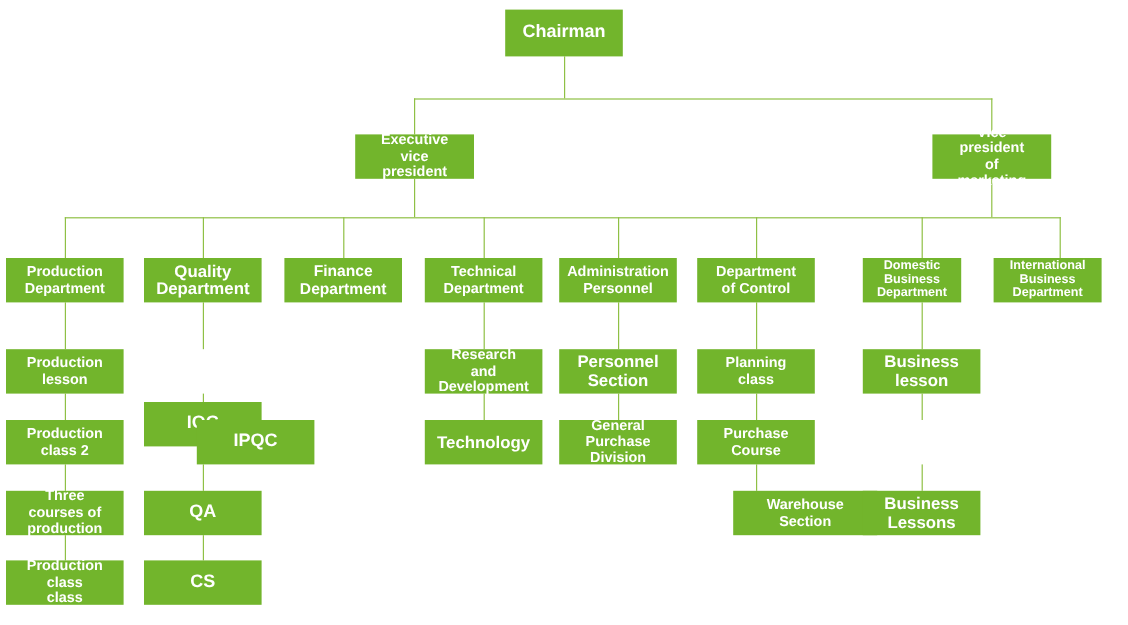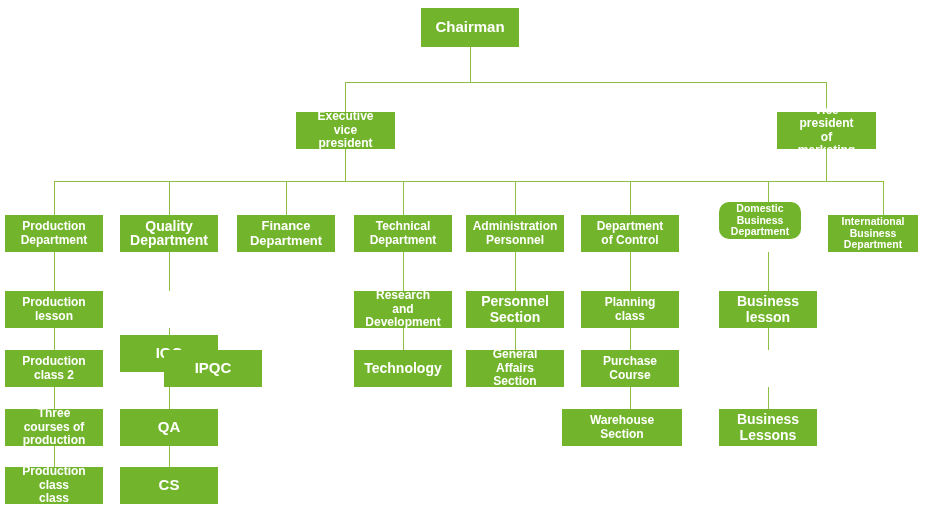--- a/index.html
+++ b/index.html
@@ -88,39 +88,39 @@
 
   <div class="node fs12" style="left:296px;top:112px;width:99px;height:37px;">Executive vice president</div>
   <div class="node fs12" style="left:777px;top:112px;width:99px;height:37px;">Vice president of marketing</div>
 
   <div class="node fs12" style="left:5px;top:215px;width:98px;height:37px;">Production Department</div>
   <div class="node fs14 tight" style="left:120px;top:215px;width:98px;height:37px;">Quality Department</div>
   <div class="node fs13" style="left:237px;top:215px;width:98px;height:37px;">Finance Department</div>
   <div class="node fs12" style="left:354px;top:215px;width:98px;height:37px;">Technical Department</div>
   <div class="node fs12" style="left:466px;top:215px;width:98px;height:37px;">Administration Personnel</div>
   <div class="node fs12" style="left:581px;top:215px;width:98px;height:37px;">Department of Control</div>
-  <div class="node fs10" style="left:719px;top:202px;width:82px;height:37px;border-radius:10px;">Domestic Business Department</div>
+  <div class="node fs10" style="left:719px;top:215px;width:82px;height:37px;">Domestic Business Department</div>
   <div class="node fs10" style="left:828px;top:215px;width:90px;height:37px;">International Business Department</div>
 
   <div class="node fs12" style="left:5px;top:291px;width:98px;height:37px;">Production lesson</div>
   <div class="node fs12" style="left:5px;top:350px;width:98px;height:37px;">Production class 2</div>
   <div class="node fs12" style="left:5px;top:409px;width:98px;height:37px;">Three courses of production</div>
   <div class="node fs12" style="left:5px;top:467px;width:98px;height:37px;">Production class class</div>
 
   <div class="node fs15" style="left:120px;top:291px;width:98px;height:37px;margin-top:44px;">IQC</div>
   <div class="node fs15" style="left:120px;top:350px;width:98px;height:37px;margin-left:44px;">IPQC</div>
   <div class="node fs15" style="left:120px;top:409px;width:98px;height:37px;">QA</div>
   <div class="node fs15" style="left:120px;top:467px;width:98px;height:37px;">CS</div>
 
   <div class="node fs12" style="left:354px;top:291px;width:98px;height:37px;">Research and Development</div>
   <div class="node fs14" style="left:354px;top:350px;width:98px;height:37px;">Technology</div>
 
   <div class="node fs14" style="left:466px;top:291px;width:98px;height:37px;">Personnel Section</div>
-  <div class="node fs12" style="left:466px;top:350px;width:98px;height:37px;">General Affairs Section</div>
+  <div class="node fs12" style="left:466px;top:350px;width:98px;height:37px;">General Purchase Division</div>
 
   <div class="node fs12" style="left:581px;top:291px;width:98px;height:37px;">Planning class</div>
   <div class="node fs12" style="left:581px;top:350px;width:98px;height:37px;">Purchase Course</div>
-  <div class="node fs12" style="left:562px;top:409px;width:120px;height:37px;">Warehouse Section</div>
+  <div class="node fs12" style="left:611px;top:409px;width:120px;height:37px;">Warehouse Section</div>
 
   <div class="node fs14" style="left:719px;top:291px;width:98px;height:37px;">Business lesson</div>
   <div class="node fs14" style="left:719px;top:409px;width:98px;height:37px;">Business Lessons</div>
 
 </div>
 
 </body></html>

